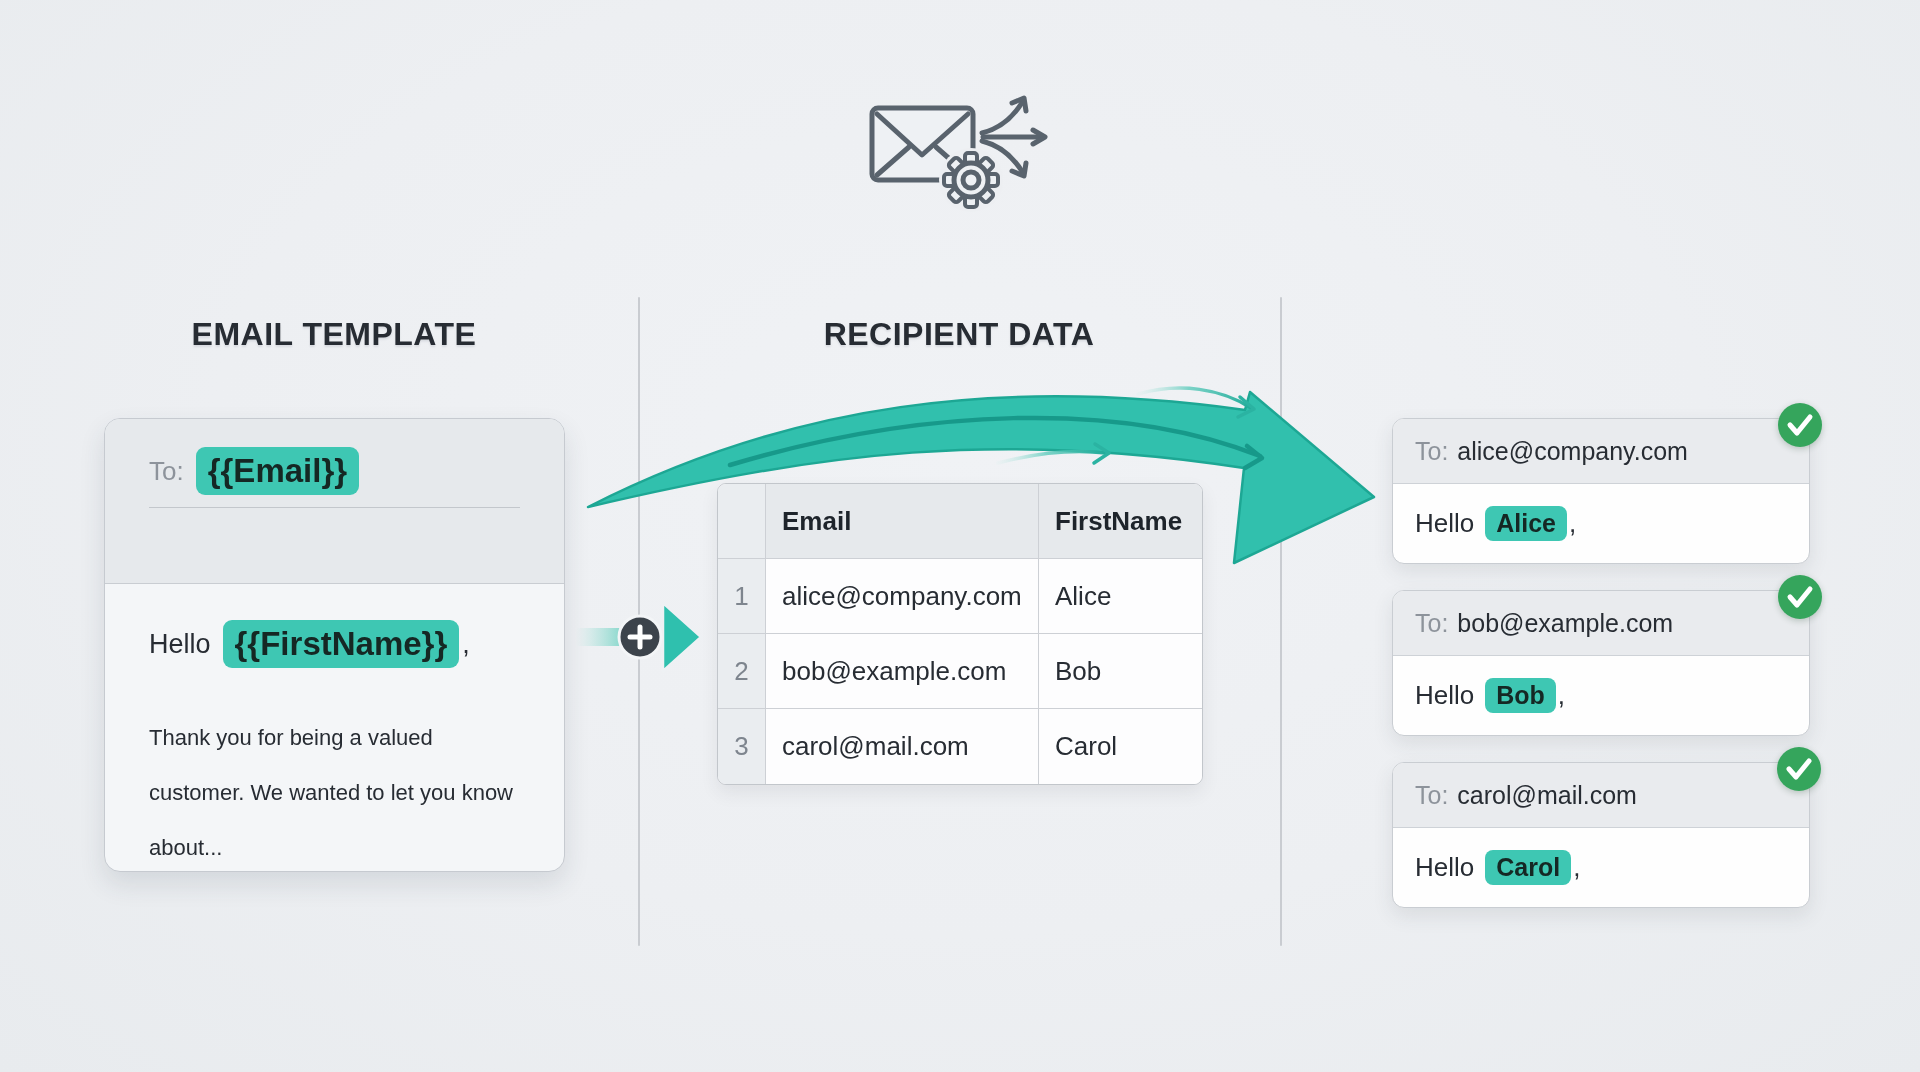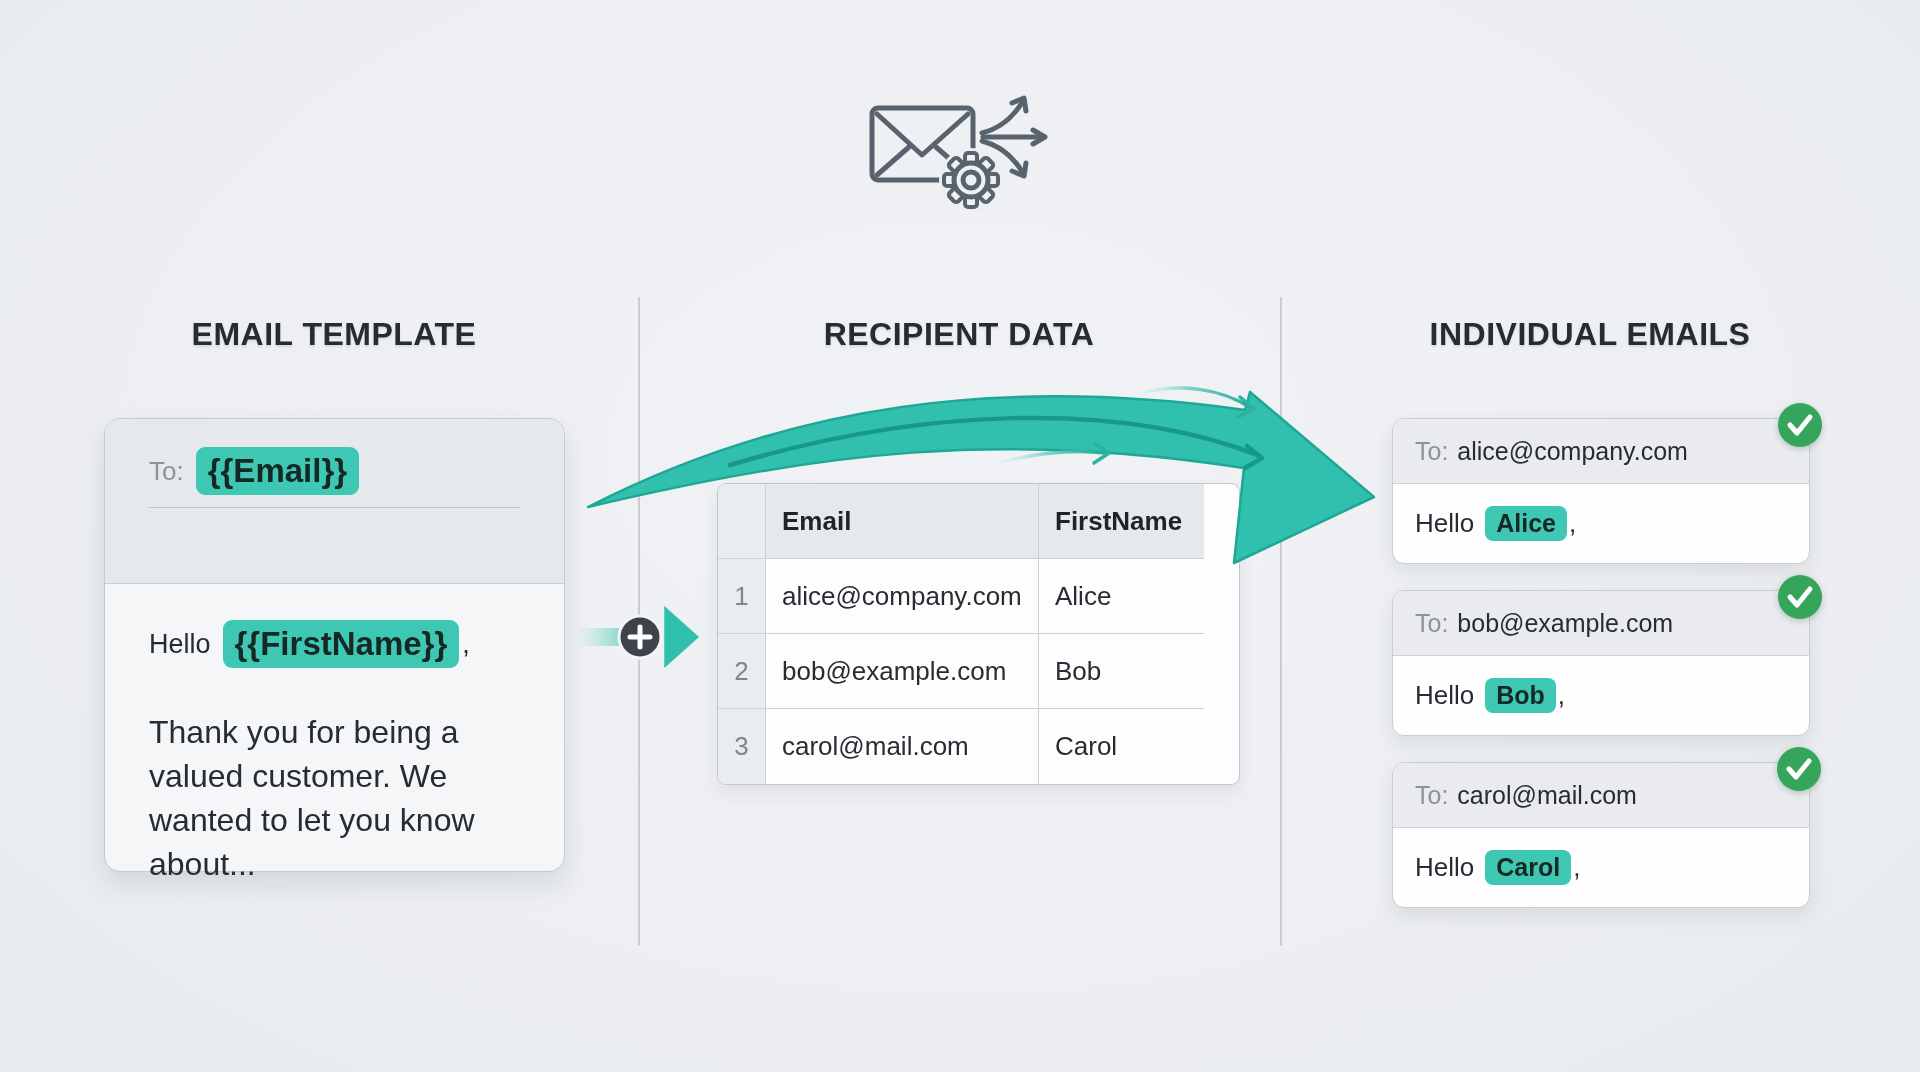--- a/index.html
+++ b/index.html
@@ -39,26 +39,26 @@
   .tc-divider{position:absolute;left:44px;right:44px;top:88px;height:1px;background:#c3c7cc;}
   .badge{
     background:var(--teal,#3ec7b3);color:#152824;font-weight:700;
     padding:5px 12px;border-radius:9px;font-size:33px;white-space:nowrap;
   }
   .tc-body{padding:36px 36px 0 44px;}
   .greet{font-size:27px;display:flex;align-items:center;}
   .greet .pre{margin-right:12px;}
   .greet .suf{margin-left:3px;}
   .para{
-    margin:42px 0 0 0;font-size:32px;line-height:44px;color:var(--ink,#23282f);width:382px;
+    margin:42px 0 0 0;font-size:22px;line-height:55px;color:var(--ink,#23282f);width:382px;
   }
 
   
   .rtable{
-    position:absolute;left:717px;top:483px;width:523px;
+    position:absolute;left:717px;top:483px;width:486px;
     display:grid;grid-template-columns:48px 273px 165px;
     background:#fdfdfe;border:1px solid #c2c6cb;border-radius:9px;overflow:hidden;
     box-shadow:0 8px 18px rgba(45,55,70,.08);box-sizing:border-box;
   }
   .cell{
     display:flex;align-items:center;height:75px;padding:0 16px;font-size:26px;
     border-bottom:1px solid #cdd0d5;border-right:1px solid #cdd0d5;
     box-sizing:border-box;background:#fdfdfe;color:var(--ink,#23282f);
   }
   .cell.last-col{border-right:none;}
@@ -122,21 +122,20 @@
         <rect x="125" y="73" width="12" height="54" rx="3" transform="rotate(90 131 100)"></rect>
         <rect x="125" y="73" width="12" height="54" rx="3" transform="rotate(135 131 100)"></rect>
       </g>
       <circle cx="131" cy="100" r="17" fill="#eef1f4" stroke="#59636d" stroke-width="5"></circle>
       <circle cx="131" cy="100" r="8" fill="#eef1f4" stroke="#59636d" stroke-width="5"></circle>
     </g>
   </svg>
 
   <h2 class="col-title" style="left:334px">EMAIL TEMPLATE</h2>
   <h2 class="col-title" style="left:959px">RECIPIENT DATA</h2>
-  <h2 class="col-title" style="left:1590px">INDIVIDUAL EMAILS</h2>
 
   <div class="vdiv" style="left:638px"></div>
   <div class="vdiv" style="left:1280px"></div>
 
   <div class="template-card">
     <div class="tc-header">
       <div class="tc-row r1">
         <span class="lbl">To:</span>
         <span class="badge">{{Email}}</span>
       </div>

